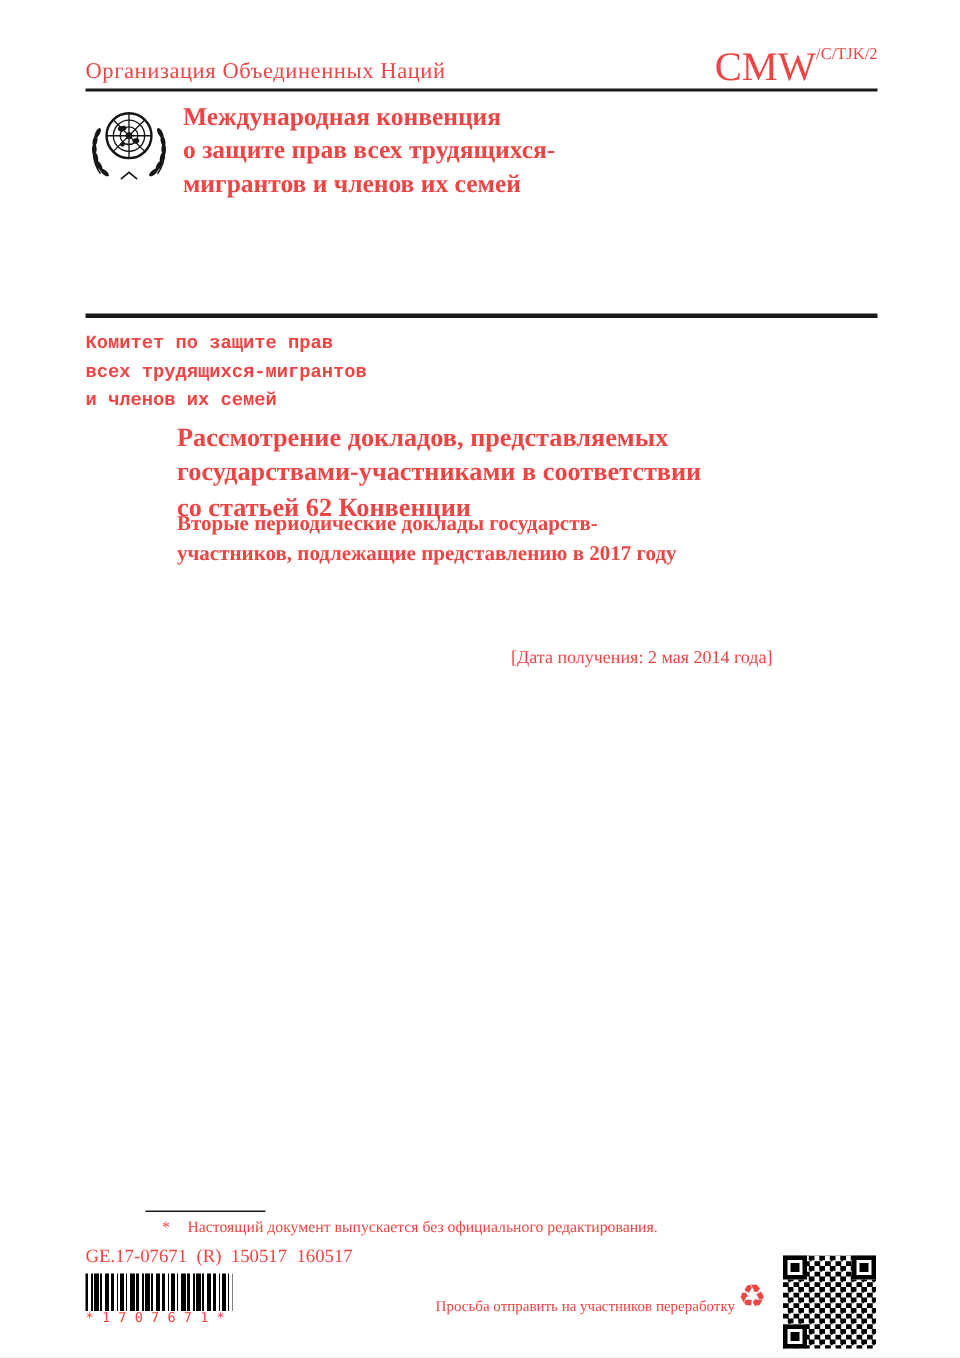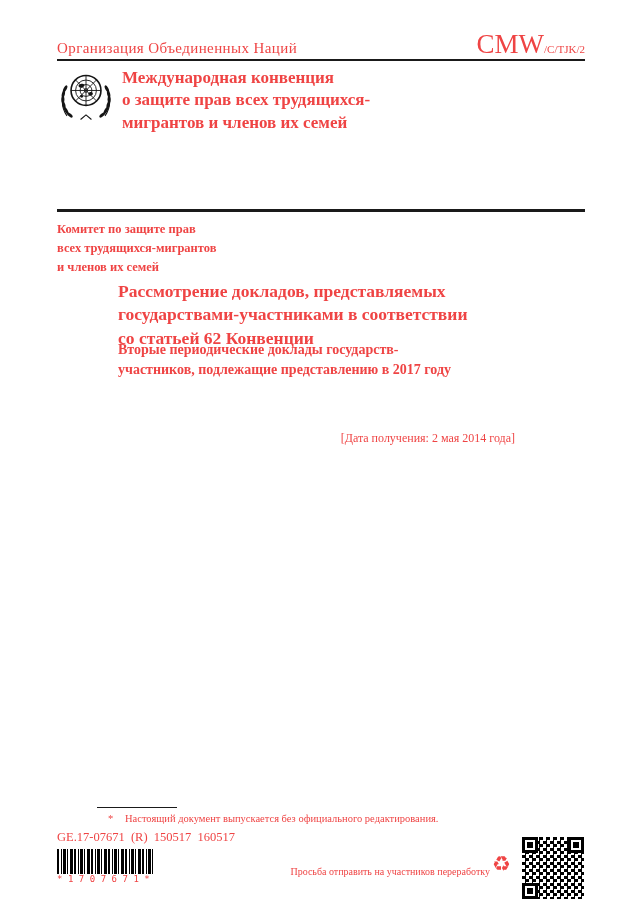--- a/index.html
+++ b/index.html
@@ -5,29 +5,29 @@
   html,body{margin:0;padding:0;background:#e8e8e8;}
   .page{
     position:relative;width:640px;height:905px;margin:0 auto;
     background:#ffffff;color:#ef4444;
     font-family:"Liberation Serif","DejaVu Serif",serif;
     overflow:hidden;
   }
   .abs{position:absolute;}
   .pre{white-space:pre-line;}
   .org-name{top:40px;left:57px;font-size:15px;letter-spacing:.4px;}
-  .symbol{top:31px;right:55px;display:flex;align-items:flex-end;}
+  .symbol{top:31px;right:55px;display:flex;}
   .symbol-main{font-size:27px;line-height:1;}
   .symbol-suffix{font-size:11px;line-height:1;padding-bottom:3px;}
   .rule-1{top:59px;left:57px;width:528px;height:2px;background:#1a1a1a;}
   .rule-2{top:209px;left:57px;width:528px;height:3px;background:#1a1a1a;}
   .emblem{top:68px;left:57px;}
   .conv-title{top:67px;left:122px;font-size:17px;font-weight:bold;line-height:1.32;}
   .distr{top:70px;left:428px;font-size:11.5px;line-height:1.5;}
-  .committee{top:220px;left:57px;font-size:12.5px;font-weight:bold;line-height:1.5;}
+  .committee{top:220px;left:57px;font-size:12.5px;font-weight:bold;line-height:1.5;font-family:Liberation Mono, monospace;}
   .main-title{top:280px;left:118px;width:460px;font-size:17.5px;font-weight:bold;line-height:1.33;}
   .subtitle{top:340px;left:118px;width:460px;font-size:14px;font-weight:bold;line-height:1.4;}
   .country{top:397px;left:118px;font-size:17.5px;font-weight:bold;}
   .country .fn-marker{font-size:10px;vertical-align:3px;font-weight:normal;}
   .date-received{top:431px;right:125px;font-size:12px;}
   .footnote-sep{top:807px;left:97px;width:80px;height:1px;background:#1a1a1a;}
   .footnote{top:813px;left:108px;font-size:10.5px;display:flex;}
   .footnote .marker{width:17px;text-align:left;}
   .ge-line{top:830px;left:57px;font-size:12.5px;white-space:pre;}
   .barcode{top:849px;left:57px;width:98px;height:25px;

